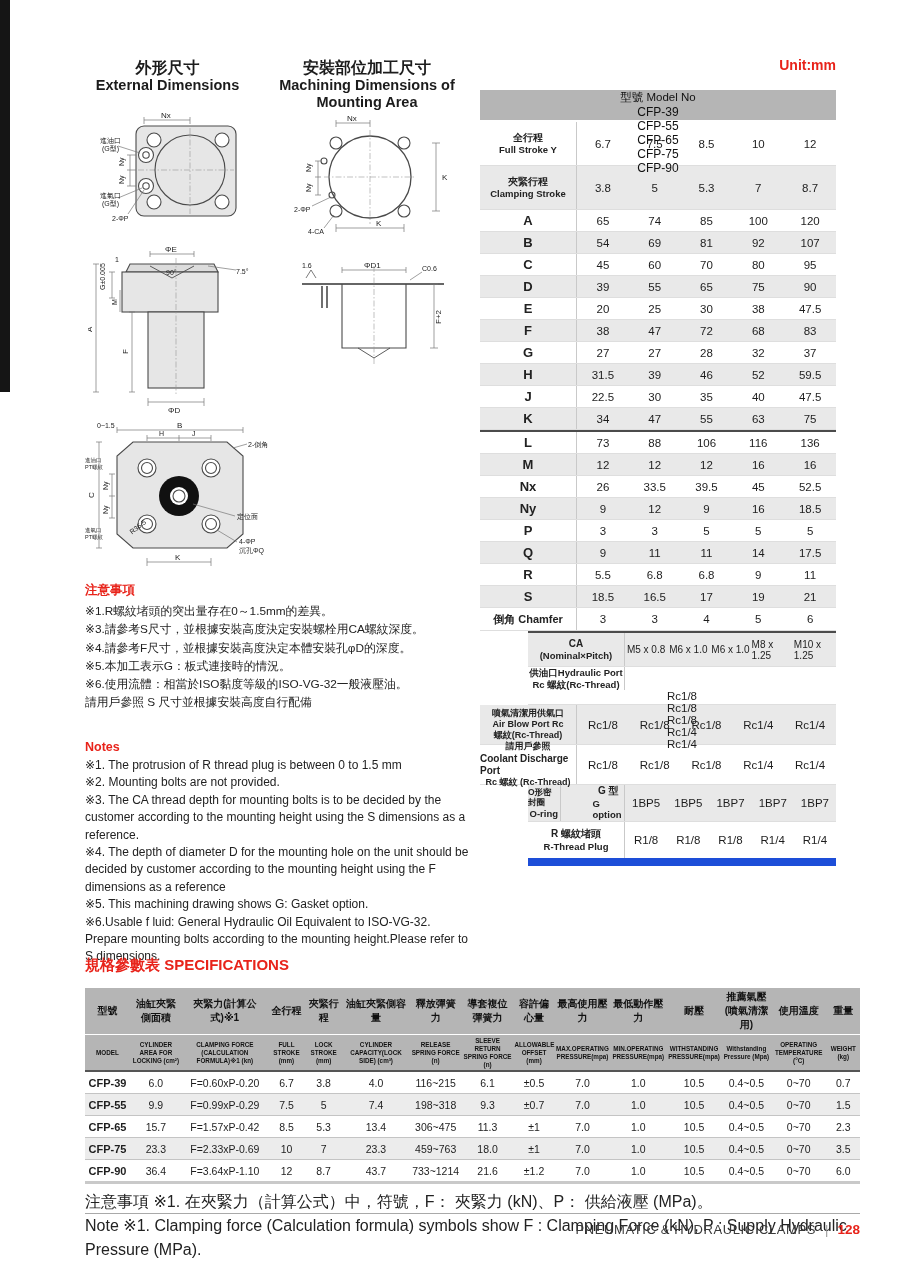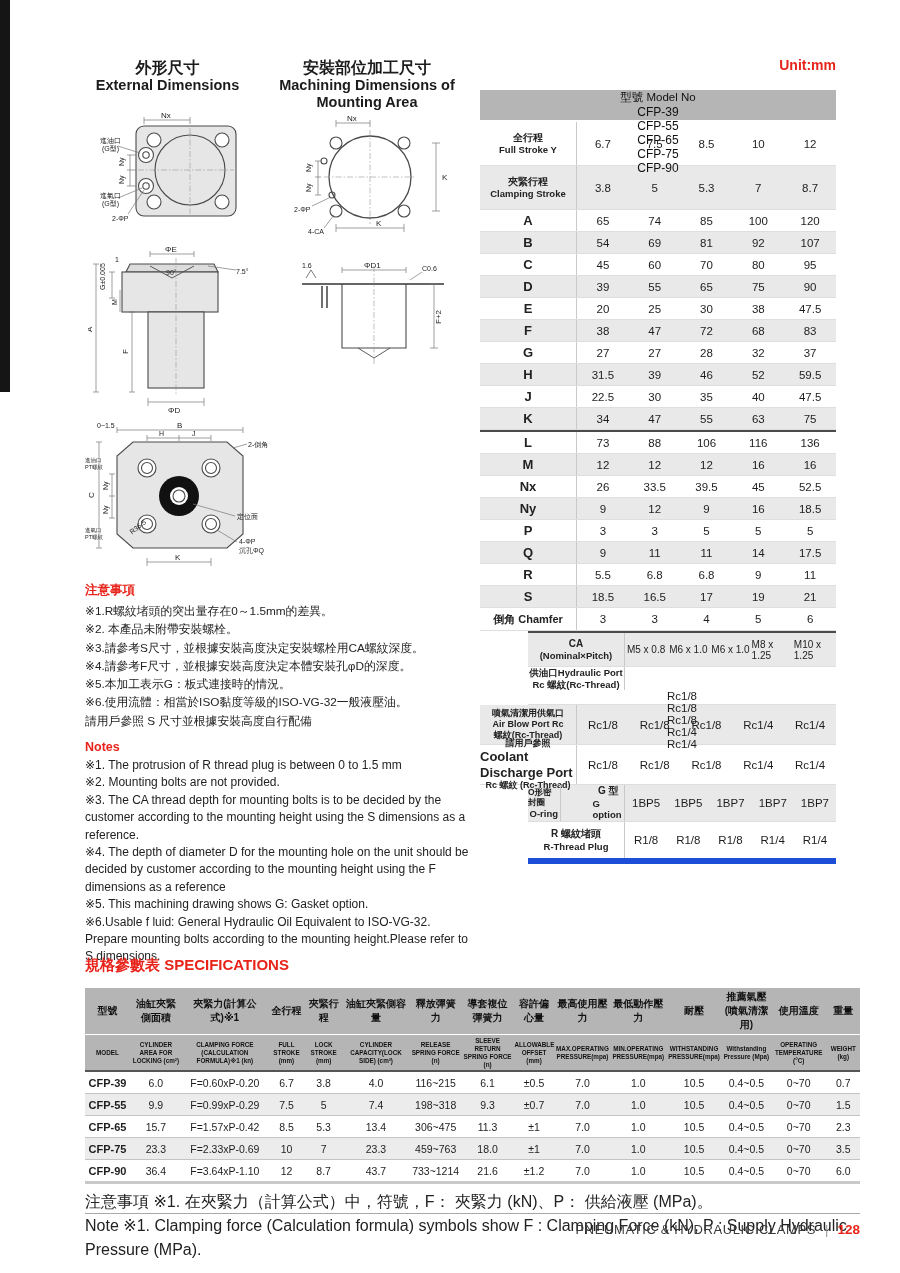--- a/index.html
+++ b/index.html
@@ -21,21 +21,21 @@
   .r.g{background:#e9e9e9;}
   .r .lbl{width:96px;display:flex;flex-direction:column;align-items:center;justify-content:center;border-right:1px solid #c9c9c9;}
   .r .c{flex:1;display:flex;align-items:center;justify-content:center;font-size:11.5px;color:#1d1d1d;}
   .r.letter{height:21px;}
   .r.letter .lbl{font-weight:bold;font-size:13px;}
   .r.two{height:43px;}  .r.mid{height:33px;margin-left:48px;}  .r.tri{height:39px;}
   .r .lz{font-size:10px;font-weight:bold;line-height:1.25;}
   .r .le{font-size:9.5px;font-weight:bold;line-height:1.2;}
   .r.small-v .c{font-size:10px;}
   .sec{border-top:2px solid #4b4b4b;}
-  .r.last{border-bottom:6px solid #1d4ed8;}
+  .r.last{border-bottom:8px solid #1d4ed8;}
   .lbl.split{flex-direction:row;padding:0;gap:32px;}
   .lbl.split .half{flex:1;display:flex;flex-direction:column;align-items:center;justify-content:center;height:100%;}
   .lbl.split .half.first{border-right:1px solid #c9c9c9;}
   
   .notes .ttl{color:#e8231a;font-weight:bold;font-size:12.5px;margin-bottom:3px;}
   .notes .ln{font-size:11.8px;line-height:1.55;color:#222;}
   .notes.en .ln{font-size:12px;line-height:1.45;}
   
   .spec-title{color:#e8231a;font-weight:bold;font-size:15px;}
   table.spec{width:775px;border-collapse:collapse;table-layout:fixed;}
@@ -469,21 +469,21 @@
         </div>
         <div class="c">Rc1/8</div>
         <div class="c">Rc1/8</div>
         <div class="c">Rc1/8</div>
         <div class="c">Rc1/4</div>
         <div class="c">Rc1/4</div>
       </div>
     <div class="r tri">
         <div class="lbl">
           <span class="lz" style="font-size:9px;">請用戶參照</span>
-          <span class="le" style="font-size:13px;">Coolant Discharge Port</span>
+          <span class="le" style="font-size:10px;">Coolant Discharge Port</span>
           <span class="le" style="font-size:9px;">Rc 螺紋 (Rc-Thread)</span>
         </div>
         <div class="c">Rc1/8</div>
         <div class="c">Rc1/8</div>
         <div class="c">Rc1/8</div>
         <div class="c">Rc1/4</div>
         <div class="c">Rc1/4</div>
       </div>
     <div class="r mid g" style="height:36px;">
         <div class="lbl split">
@@ -511,21 +511,20 @@
         <div class="c">R1/8</div>
         <div class="c">R1/8</div>
         <div class="c">R1/4</div>
         <div class="c">R1/4</div>
       </div>
   </div>
 
   <div class="abs notes" style="left:85px;top:582px;width:395px;">
     <div class="ttl">注意事項</div>
     <div class="ln">※1.R螺紋堵頭的突出量存在0～1.5mm的差異。</div>
-    <div class="ln">※2. 本產品未附帶安裝螺栓。</div>
     <div class="ln">※3.請參考S尺寸，並根據安裝高度決定安裝螺栓用CA螺紋深度。</div>
     <div class="ln">※4.請參考F尺寸，並根據安裝高度決定本體安裝孔φD的深度。</div>
     <div class="ln">※5.本加工表示G：板式連接時的情況。</div>
     <div class="ln">※6.使用流體：相當於ISO黏度等級的ISO-VG-32一般液壓油。</div>
     <div class="ln">請用戶參照 S 尺寸並根據安裝高度自行配備</div>
   </div>
 
   <div class="abs notes en" style="left:85px;top:740px;width:392px;">
     <div class="ttl">Notes</div>
     <div class="ln">※1. The protrusion of R thread plug is between 0 to 1.5 mm</div>

